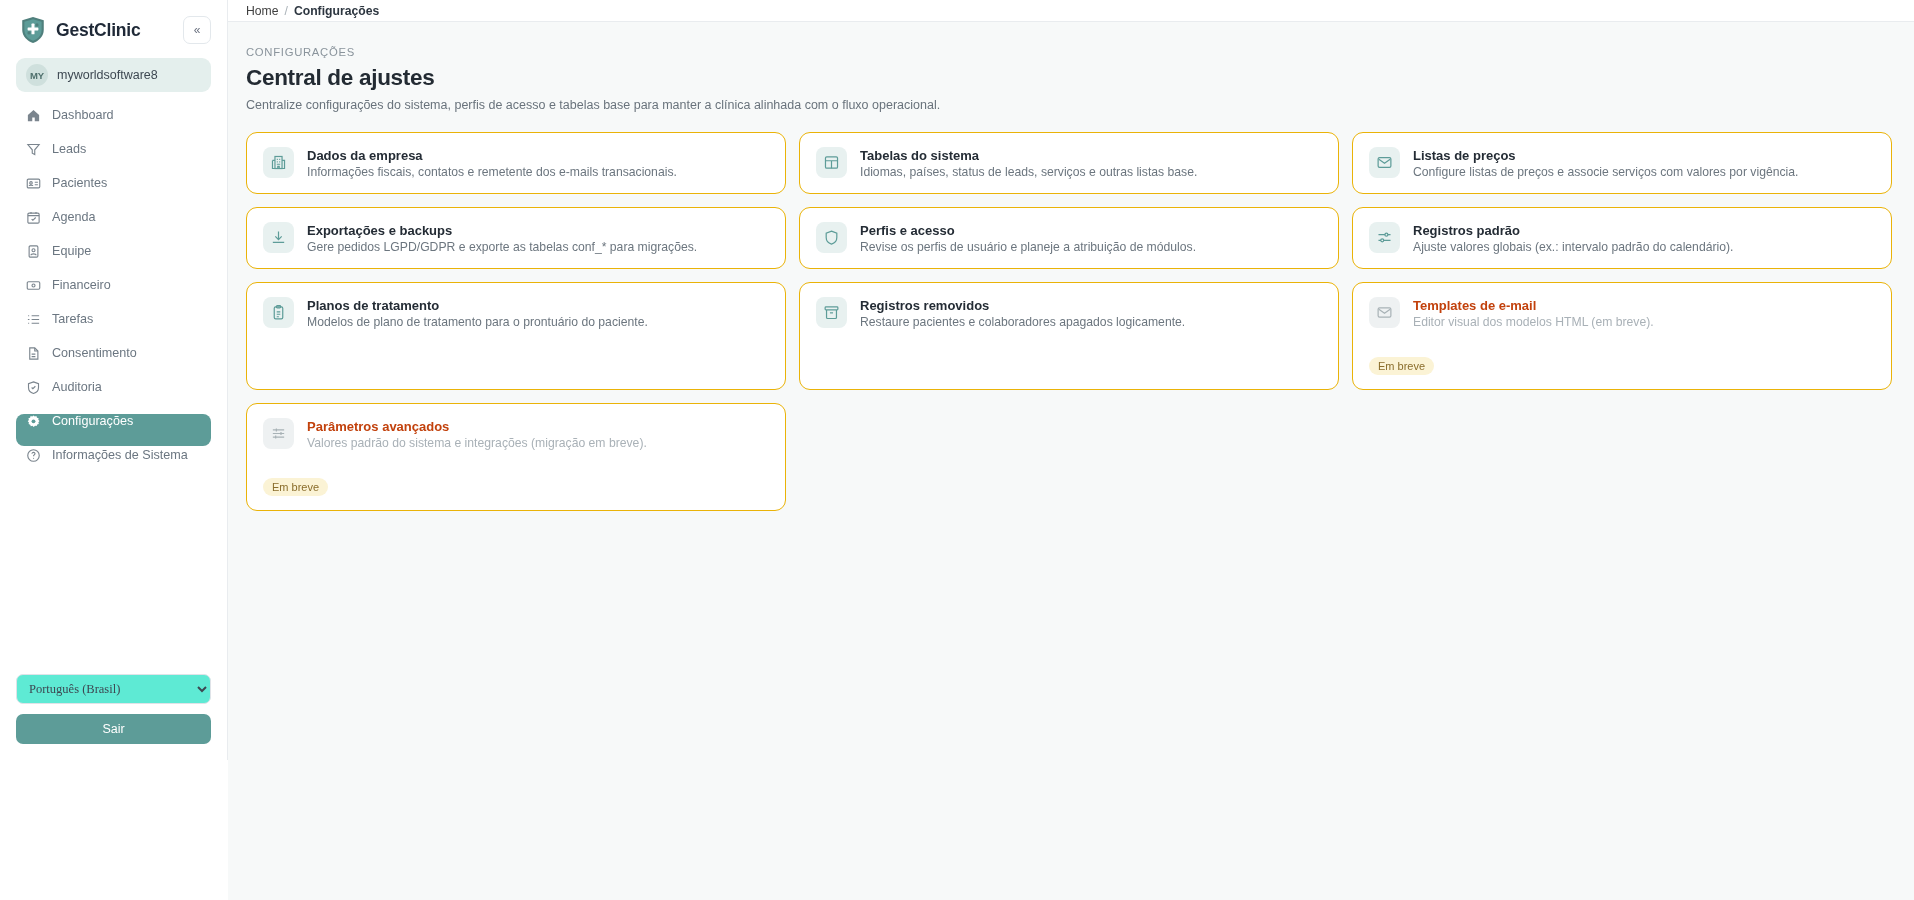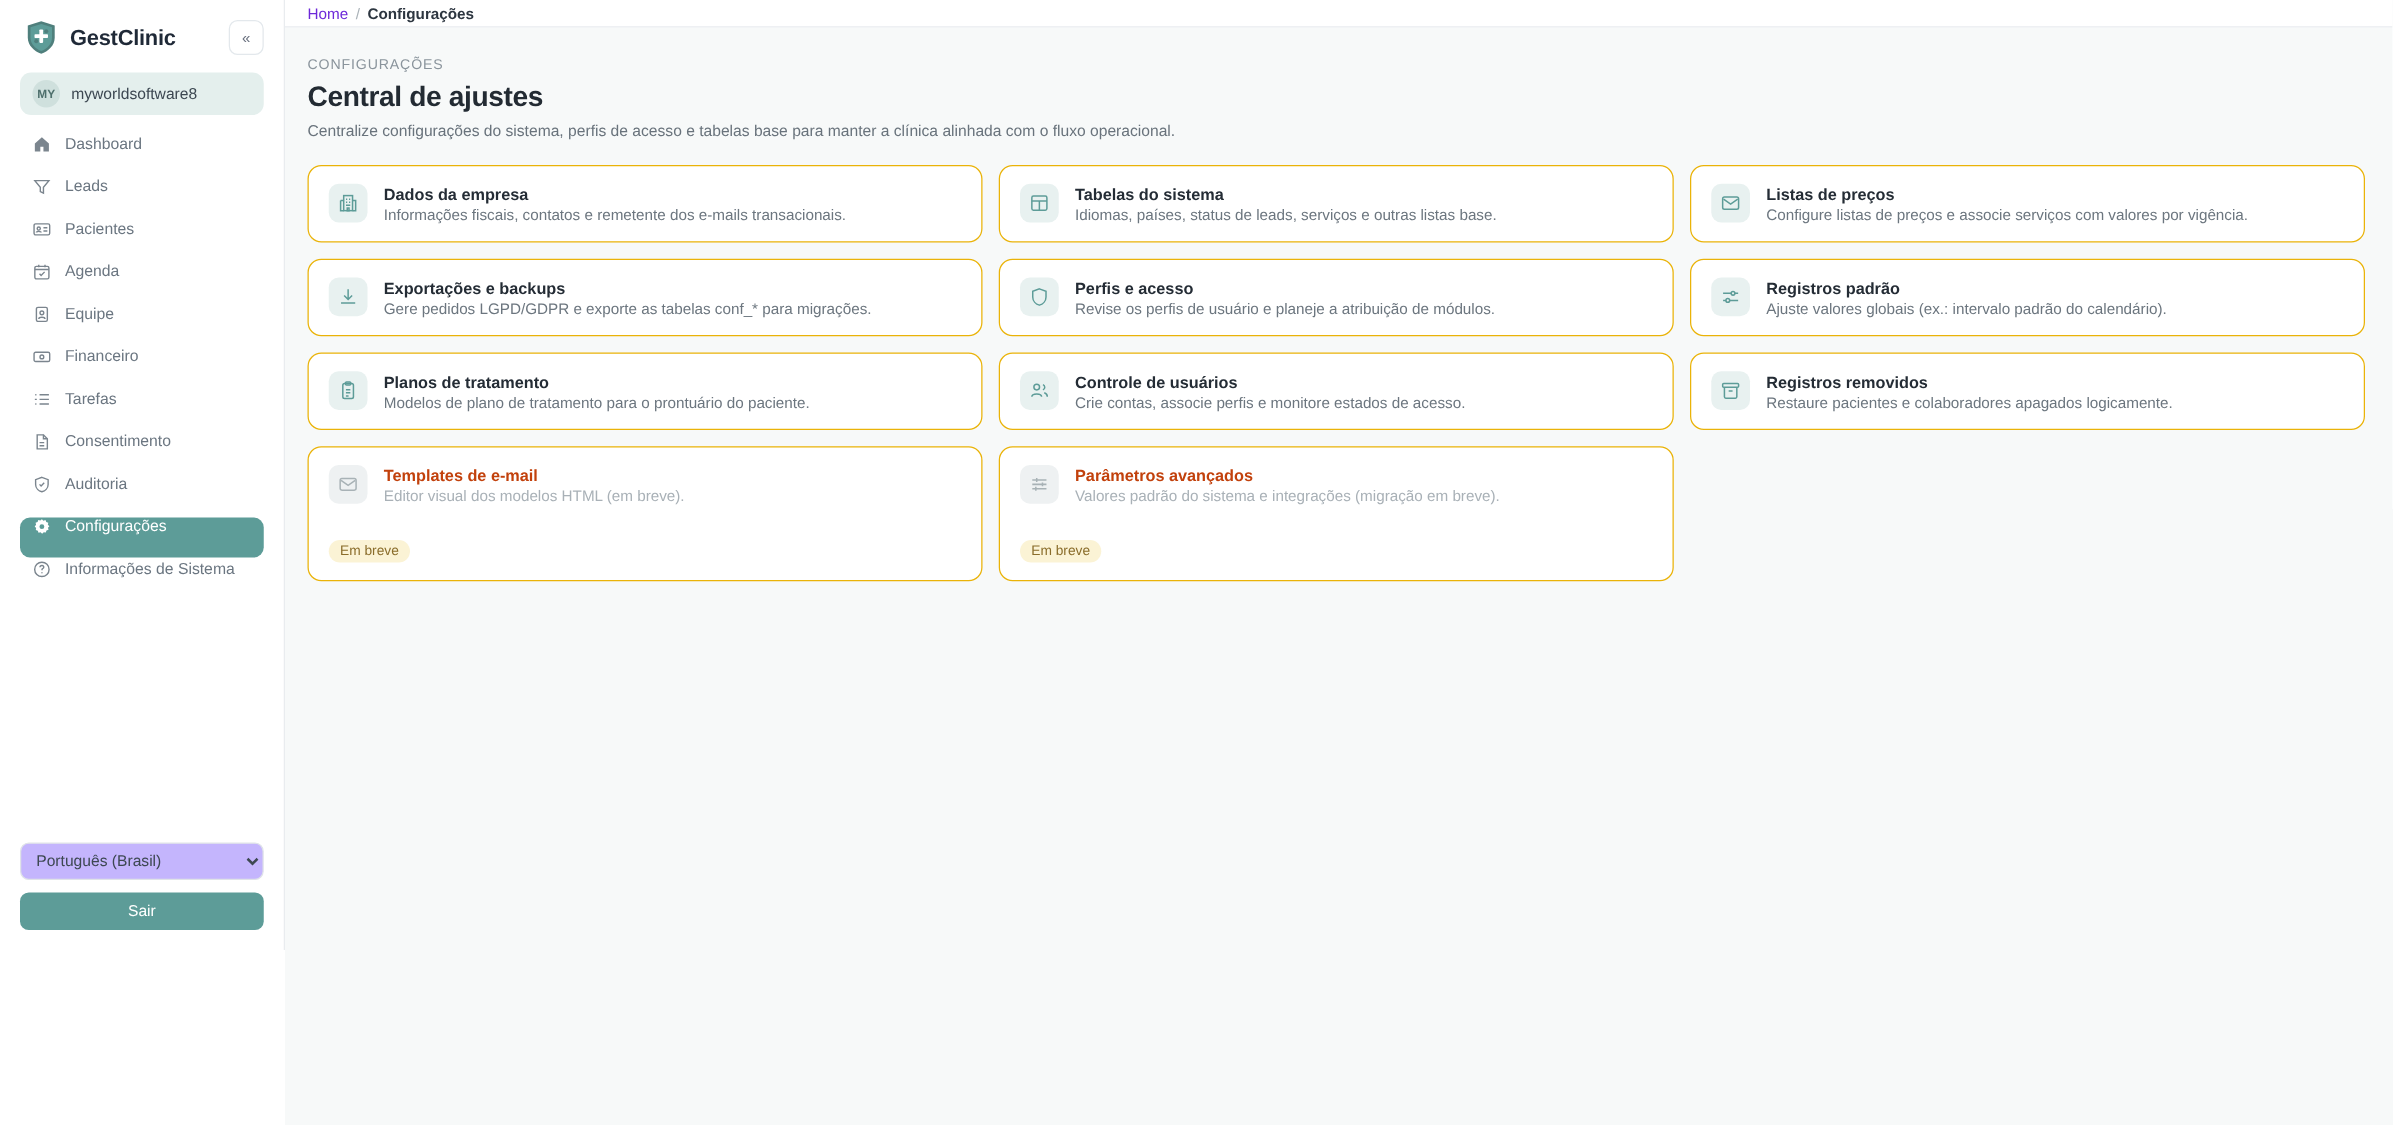--- a/index.html
+++ b/index.html
@@ -66,43 +66,43 @@
   .nav-item.active .ico svg { stroke: #ffffff; fill: none; }
 
   .sidebar-bottom {
     position: absolute; bottom: 0; left: 0; right: 0;
     padding: 0 16px 16px 16px;
     display: flex; flex-direction: column; gap: 10px;
   }
   .lang-select {
     width: 100%; height: 30px;
     border: 1px solid #dfe3e8; border-radius: 7px;
-    background: #c4b5fd; color: #3d4852;
+    background: #5eead4; color: #3d4852;
     font-size: 12.5px; padding: 0 8px;
-    font-family: Liberation Sans, sans-serif;
+    font-family: Liberation Serif, serif;
     cursor: pointer;
   }
   .logout-btn {
     width: 100%; height: 30px;
     background: #5d9c98; border: none; border-radius: 7px;
     color: #ffffff; font-size: 12.5px; font-weight: normal;
     font-family: "Liberation Sans", sans-serif;
     cursor: pointer;
   }
 
   
   .main { flex: 1; height: 900px; display: flex; flex-direction: column; background: #f7f9f9; }
   .breadcrumb-bar {
     height: 22px; background: #ffffff;
     border-bottom: 1px solid #e9ecef;
     display: flex; align-items: center;
     padding: 0 0 0 18px; gap: 6px;
     font-size: 12.2px;
   }
-  .crumb-link { color: #6d28d9; cursor: pointer; }
+  .crumb-link { color: #404040; cursor: pointer; }
   .crumb-sep { color: #aab2b8; }
   .crumb-current { color: #2d3640; font-weight: bold; }
 
   .content { flex: 1; padding: 24px 22px 0 18px; overflow: hidden; }
   .eyebrow {
     font-size: 11.3px; color: #8a949c; letter-spacing: 0.7px;
     margin-bottom: 7px;
   }
   .page-title {
     font-size: 22.5px; font-weight: bold; color: #232b33;
@@ -400,36 +400,20 @@
                   <path d="M9.5 11 H14.5 M9.5 14.5 H14.5 M9.5 18 H12.5"></path>
                 </svg>
               </span>
             <span class="card-text">
               <span class="card-title">Planos de tratamento</span>
               <span class="card-desc">Modelos de plano de tratamento para o prontuário do paciente.</span>
             </span>
           </div>
         </div>
 
-        <div class="card">
-          <div class="card-main">
-            <span class="card-icon">
-                <svg viewBox="0 0 24 24">
-                  <circle cx="9" cy="8" r="3.2"></circle>
-                  <path d="M3.5 19 C3.5 14.8 14.5 14.8 14.5 19"></path>
-                  <path d="M16 5.2 A3.2 3.2 0 0 1 16 11.2"></path>
-                  <path d="M17.5 14.5 C20.5 15.3 21 17.3 21 19"></path>
-                </svg>
-              </span>
-            <span class="card-text">
-              <span class="card-title">Controle de usuários</span>
-              <span class="card-desc">Crie contas, associe perfis e monitore estados de acesso.</span>
-            </span>
-          </div>
-        </div>
 
         <div class="card">
           <div class="card-main">
             <span class="card-icon">
                 <svg viewBox="0 0 24 24">
                   <rect x="3" y="4" width="18" height="4.2" rx="1.2"></rect>
                   <path d="M5 8.6 V19 A1.5 1.5 0 0 0 6.5 20.5 H17.5 A1.5 1.5 0 0 0 19 19 V8.6"></path>
                   <path d="M9.8 12.5 H14.2"></path>
                 </svg>
               </span>

